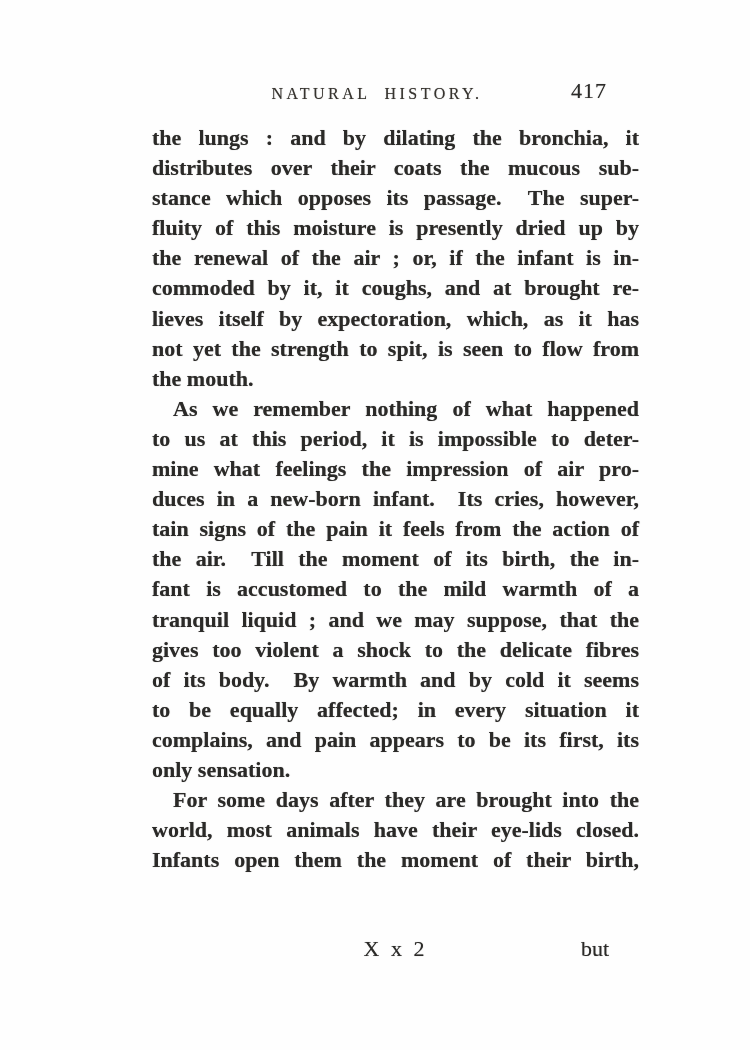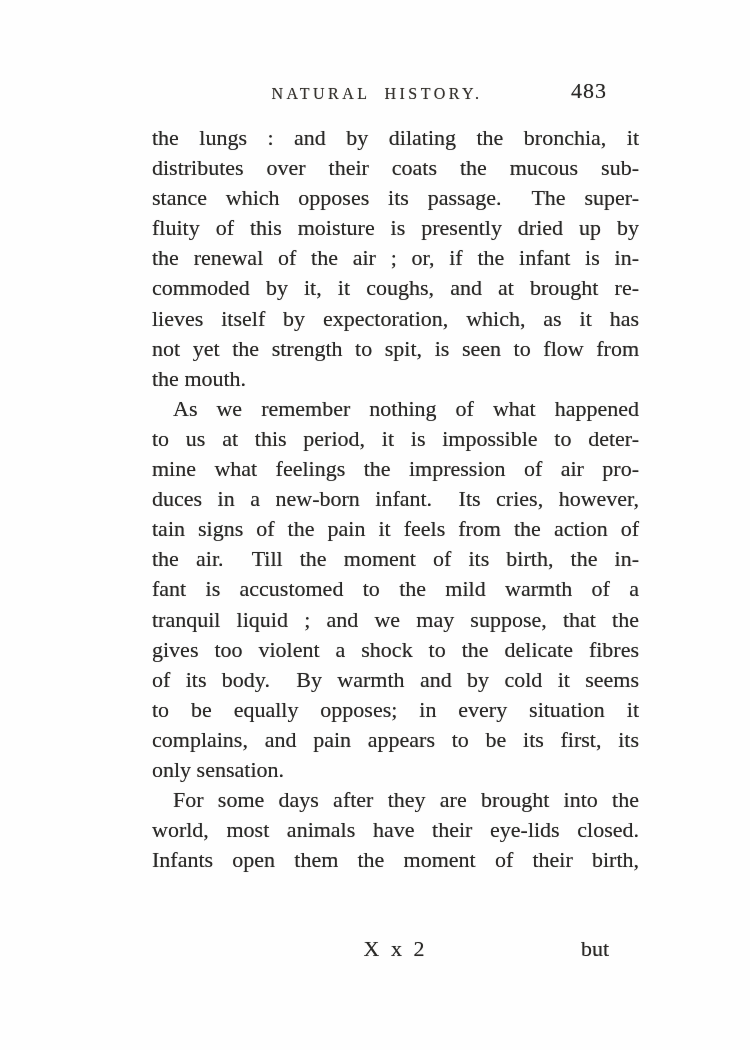--- a/index.html
+++ b/index.html
@@ -39,20 +39,21 @@
     text-align: right;
     font-size: 22px;
     letter-spacing: 1px;
   }
   .body-text {
     position: absolute;
     top: 123px;
     left: 152px;
     width: 487px;
     font-size: 22px;
+    font-weight: bold;
   }
   .line {
     height: 30.1px;
     line-height: 30.1px;
     text-align: justify;
     text-align-last: justify;
     white-space: normal;
     overflow: visible;
   }
   .line.end {
@@ -83,21 +84,21 @@
     top: 0;
   }
 </style>
 </head>
 <body>
 
 <div class="page">
 
   <div class="running-title ink">NATURAL HISTORY.</div>
 
-  <div class="page-number ink">483</div>
+  <div class="page-number ink">417</div>
 
   <div class="body-text ink">
     <div class="line">the lungs : and by dilating the bronchia, it</div>
     <div class="line">distributes over their coats the mucous sub-</div>
     <div class="line">stance which opposes its passage.  The super-</div>
     <div class="line">fluity of this moisture is presently dried up by</div>
     <div class="line">the renewal of the air ; or, if the infant is in-</div>
     <div class="line">commoded by it, it coughs, and at brought re-</div>
     <div class="line">lieves itself by expectoration, which, as it has</div>
     <div class="line">not yet the strength to spit, is seen to flow from</div>
@@ -105,21 +106,21 @@
     <div class="line indent">As we remember nothing of what happened</div>
     <div class="line">to us at this period, it is impossible to deter-</div>
     <div class="line">mine what feelings the impression of air pro-</div>
     <div class="line">duces in a new-born infant.  Its cries, however,</div>
     <div class="line">tain signs of the pain it feels from the action of</div>
     <div class="line">the air.  Till the moment of its birth, the in-</div>
     <div class="line">fant is accustomed to the mild warmth of a</div>
     <div class="line">tranquil liquid ; and we may suppose, that the</div>
     <div class="line">gives too violent a shock to the delicate fibres</div>
     <div class="line">of its body.  By warmth and by cold it seems</div>
-    <div class="line">to be equally opposes; in every situation it</div>
+    <div class="line">to be equally affected; in every situation it</div>
     <div class="line">complains, and pain appears to be its first, its</div>
     <div class="line end">only sensation.</div>
     <div class="line indent">For some days after they are brought into the</div>
     <div class="line">world, most animals have their eye-lids closed.</div>
     <div class="line">Infants open them the moment of their birth,</div>
   </div>
 
   <div class="footer ink">
     <div class="signature-mark">X x 2</div>
     <div class="catchword">but</div>

